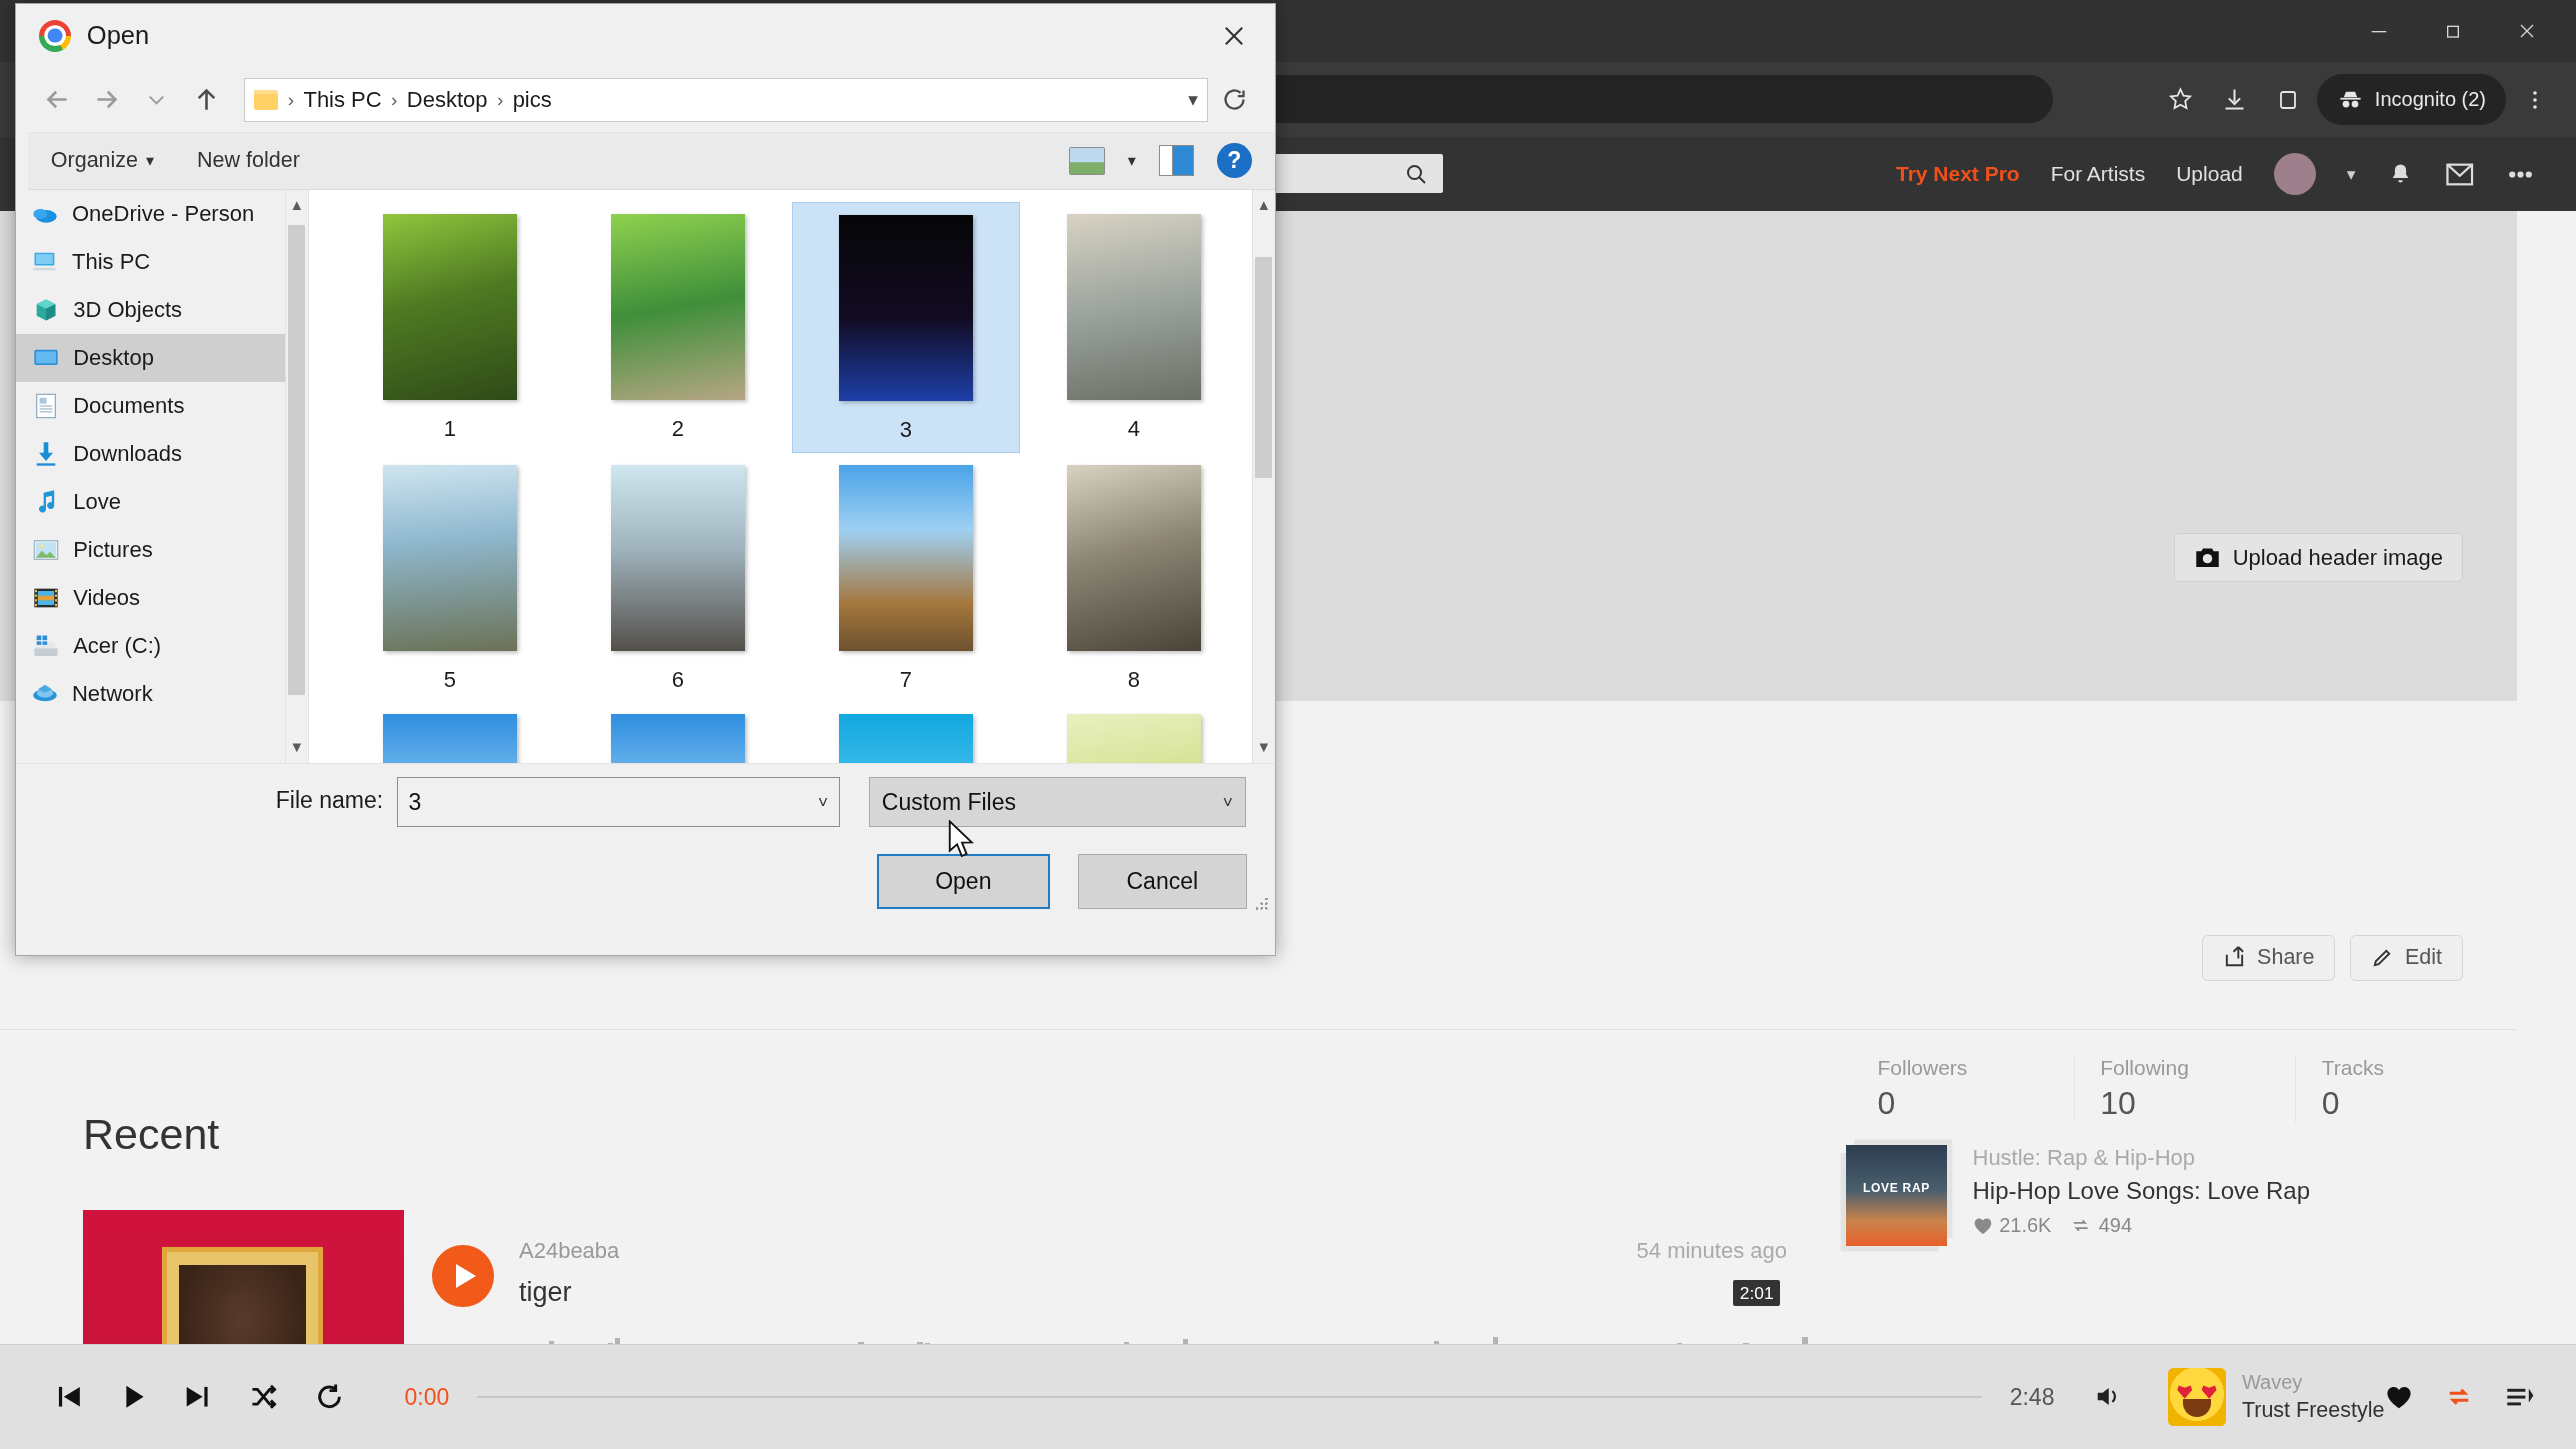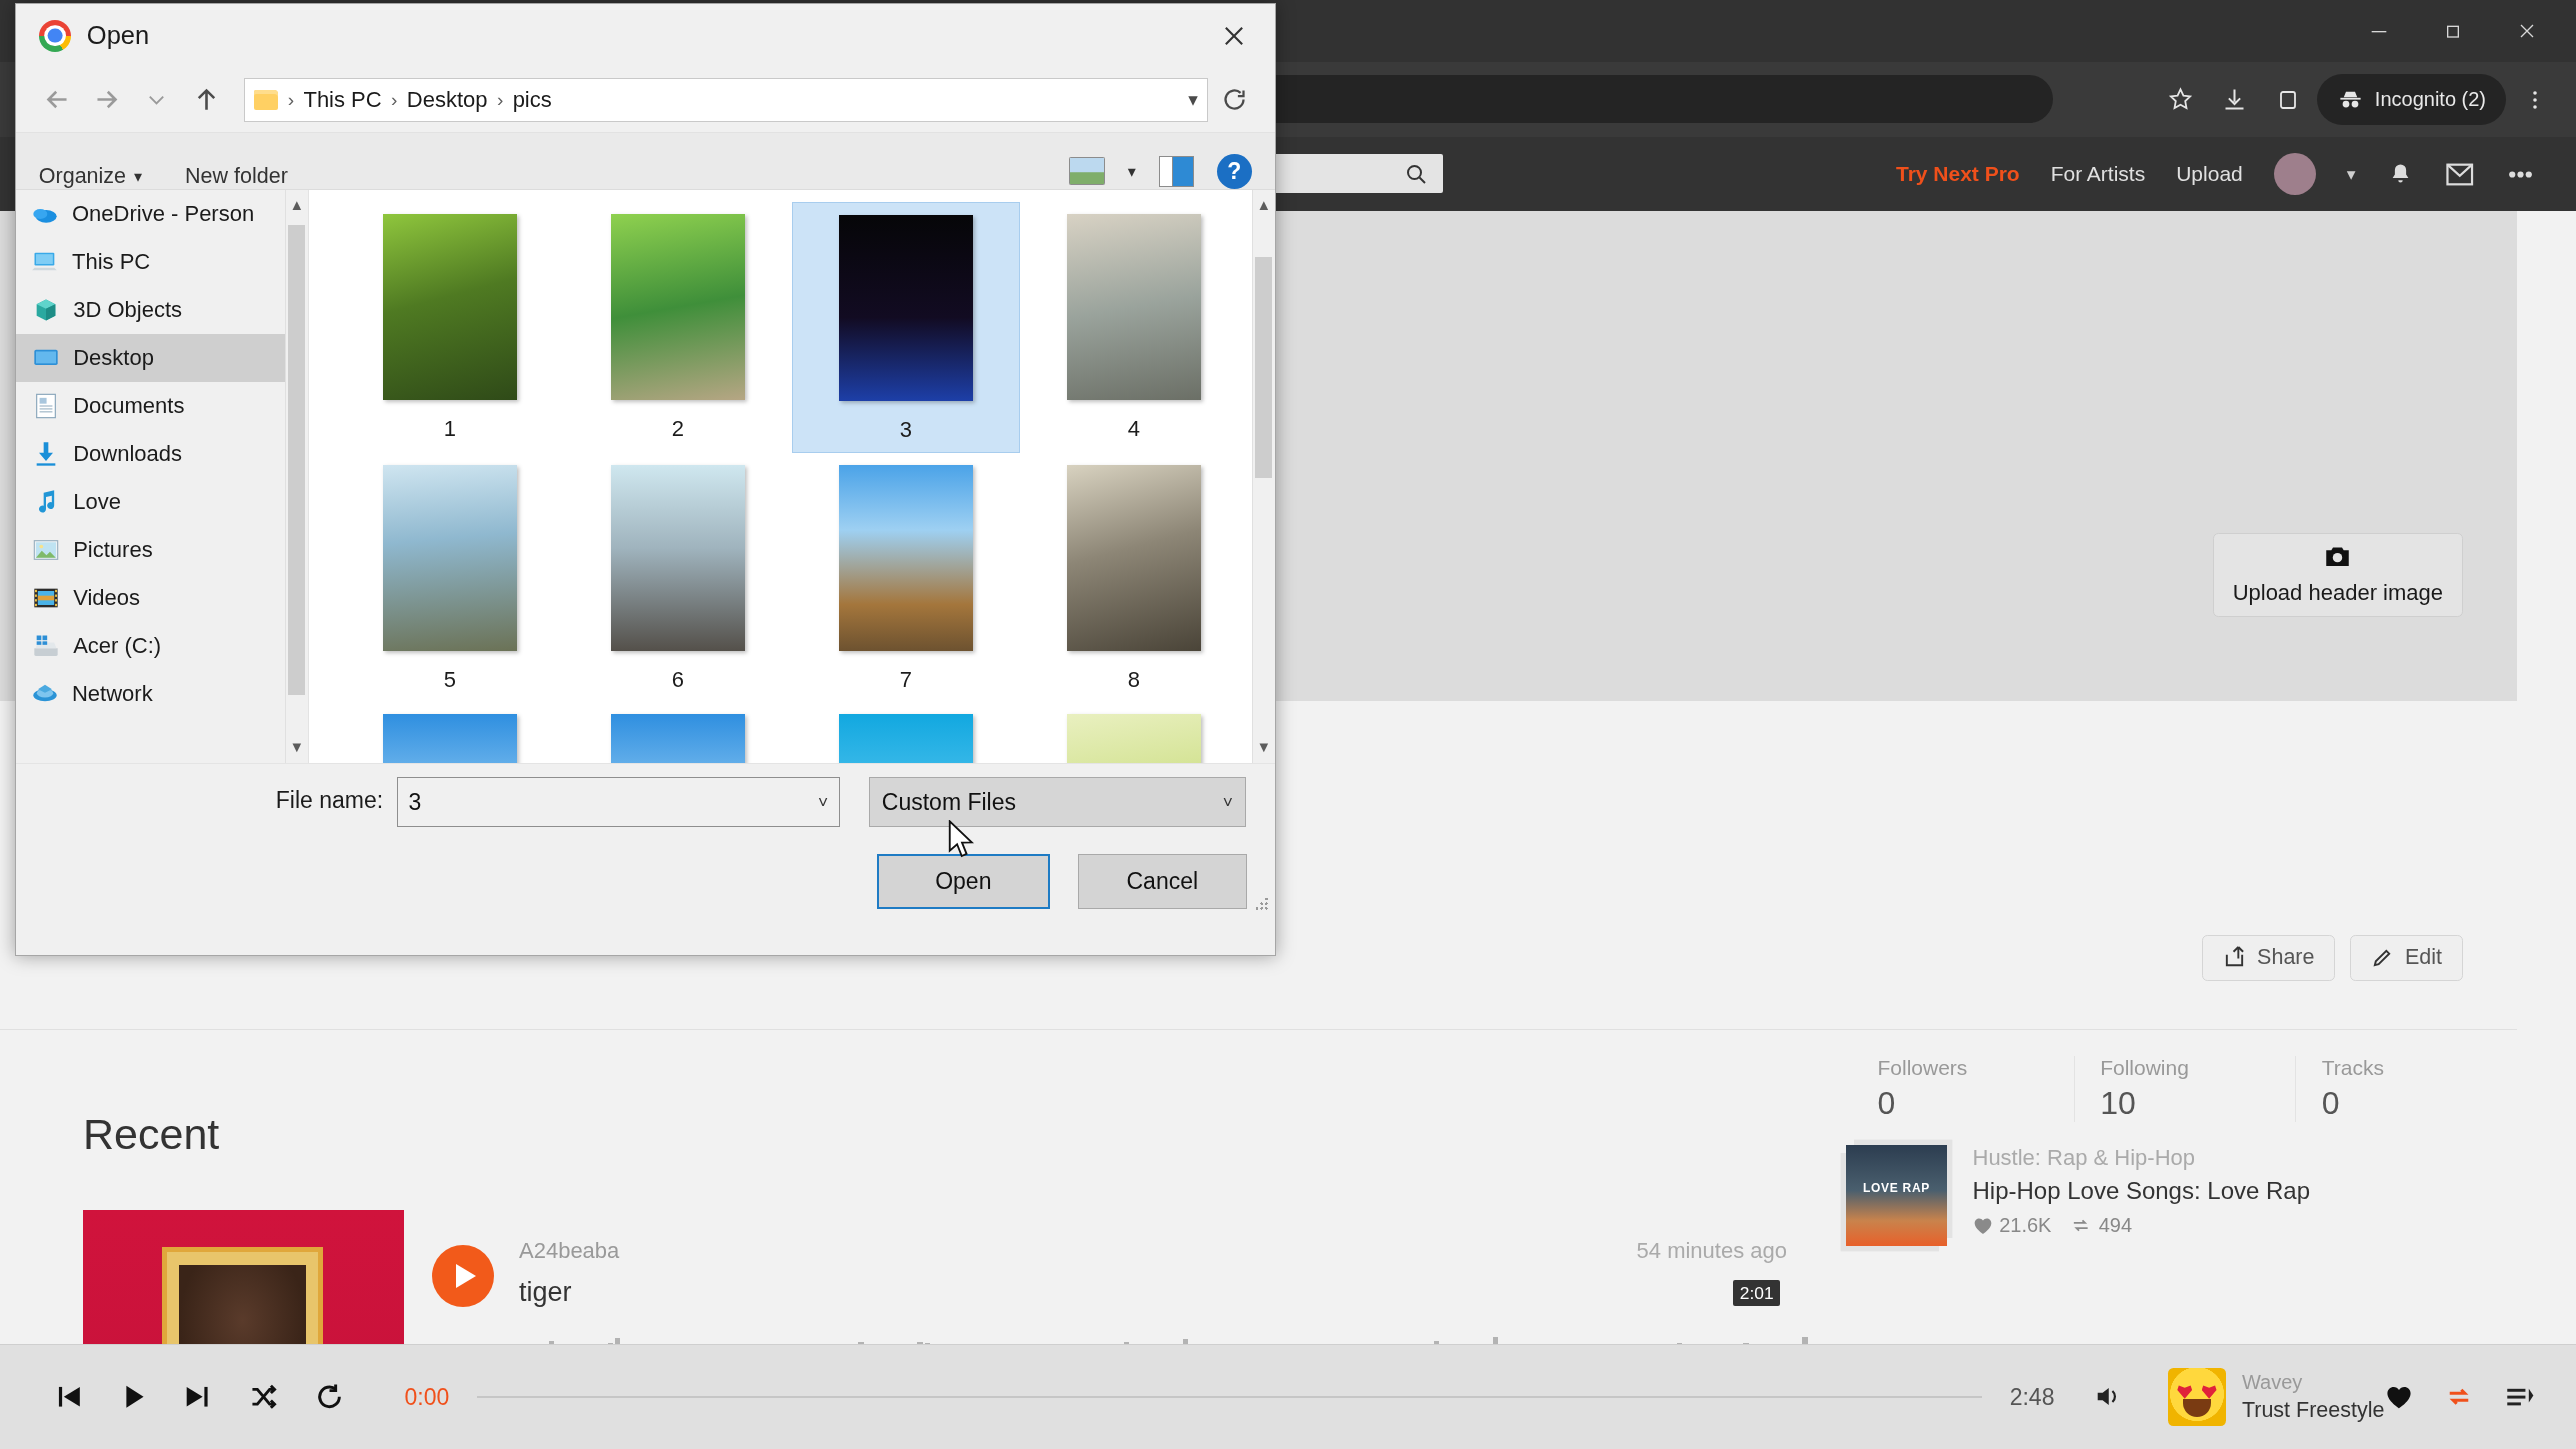--- a/index.html
+++ b/index.html
@@ -85,21 +85,21 @@
   .caret-down { color:#cfcfcf; font-size: 17.4px; }
 
   .sc-banner {
     position: absolute; top: 74px; left: 0; right: 59px; height: 490px;
     background: #dcdcdc;
   }
   .upload-header-btn {
     position: absolute; right: 54px; top: 322px;
     display: flex; align-items: center; gap: 12px;
     background: #e4e4e4; border: 0.7px solid #cfcfcf; border-radius: 5.4px;
-    padding: 10.7px 19px; font-size: 22px; color: #1a1a1a; flex-direction: column;
+    padding: 10.7px 19px; font-size: 22px; color: #1a1a1a;
   }
 
   .sc-actionbar {
     position: absolute; top: 778px; right: 59px; width: 100%;
     height: 114px;
   }
   .act-btns {
     position: absolute; right: 54px; top: 20px;
     display: flex; gap: 14.8px;
   }
@@ -295,23 +295,23 @@
   .nav-refresh { width: 40px; display:flex; align-items:center; justify-content:center; color:#4a4a4a; }
   .dlg-search {
     width: 402px; height: 44px; margin-left: 10.7px;
     background: #fff; border: 0.7px solid #c9c9c9;
     display: flex; align-items: center; padding: 0 12px;
     font-size: 21.5px; color: #777;
   }
   .dlg-search .mag { margin-left: auto; color:#4a4a4a; }
 
   .dlg-toolbar {
-    display: flex; align-items: flex-end; height: 58px; padding: 0 23px;
+    display: flex; align-items: center; height: 58px; padding: 0 23px;
     background: #eaeaea; border-top: 0.7px solid #e2e2e2; border-bottom: 0.7px solid #dcdcdc;
-    font-size: 21.5px; color: #333;
+    font-size: 21.5px; color: #333; margin-left: 12px;
   }
   .tbar-item { display:flex; align-items:center; gap: 8px; margin-right: 43px; }
   .tbar-right { margin-left: auto; display:flex; align-items:center; gap: 23px; }
   .view-ico {
     width: 36px; height: 28px; border: 1.3px solid #8c8c8c; border-radius: 1.3px;
     background: linear-gradient(#bcd9ef 0 55%, #7fae6a 56% 100%);
   }
   .pane-ico {
     width: 35px; height: 31px; border: 1.3px solid #8c8c8c;
     display: flex;

